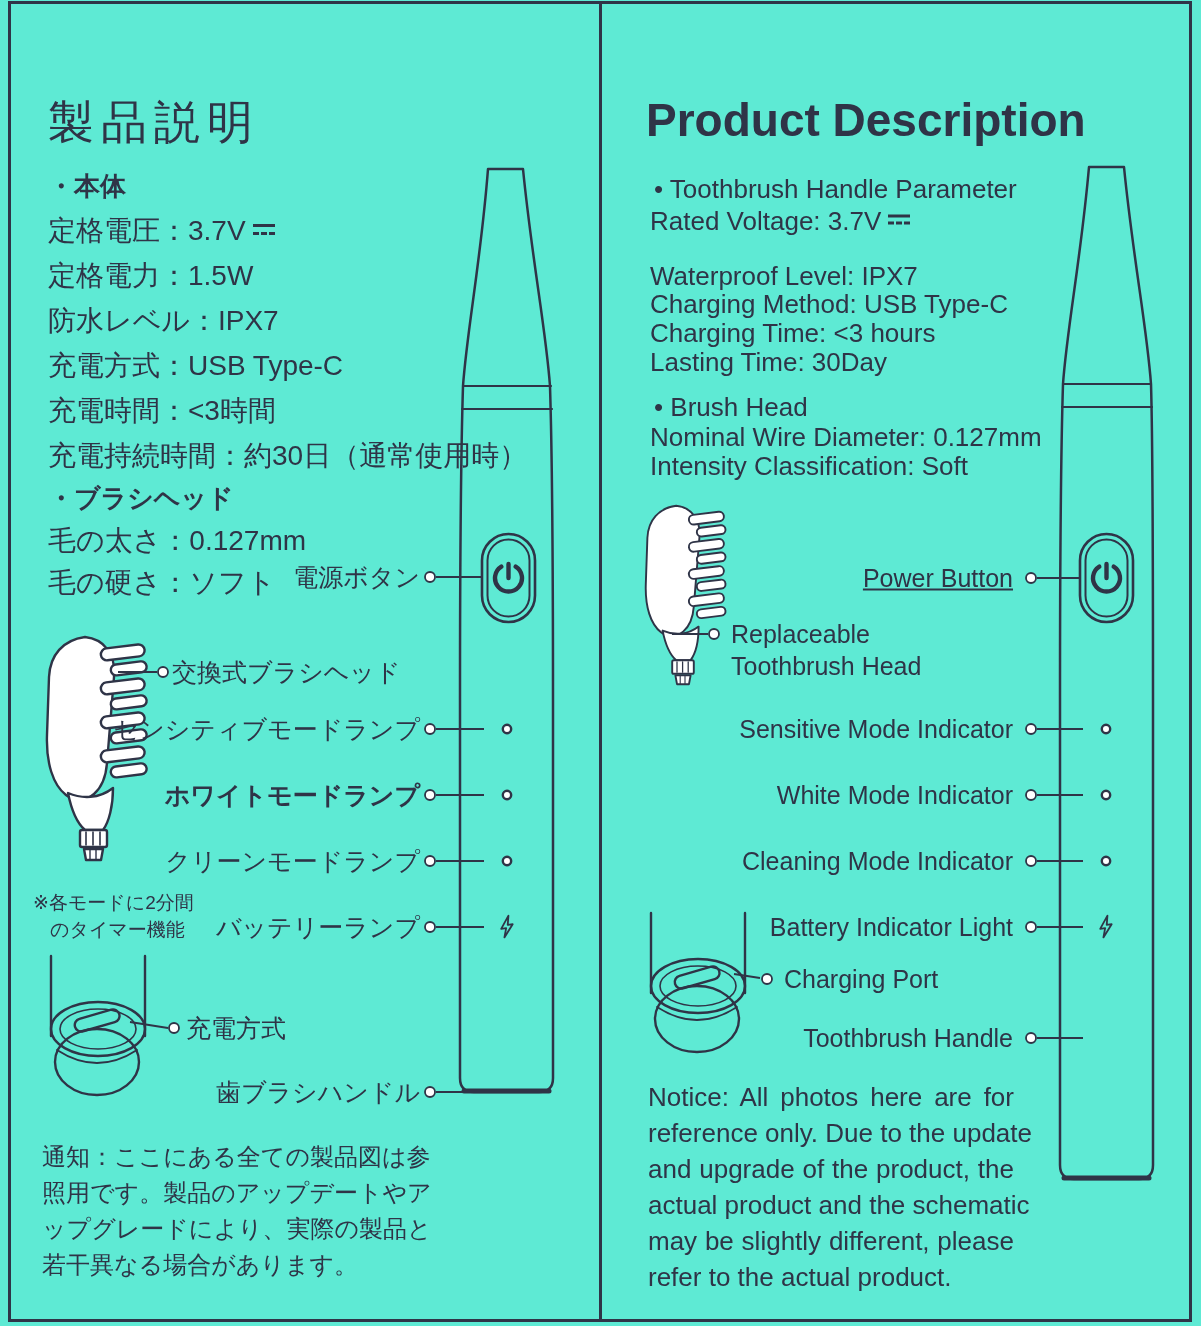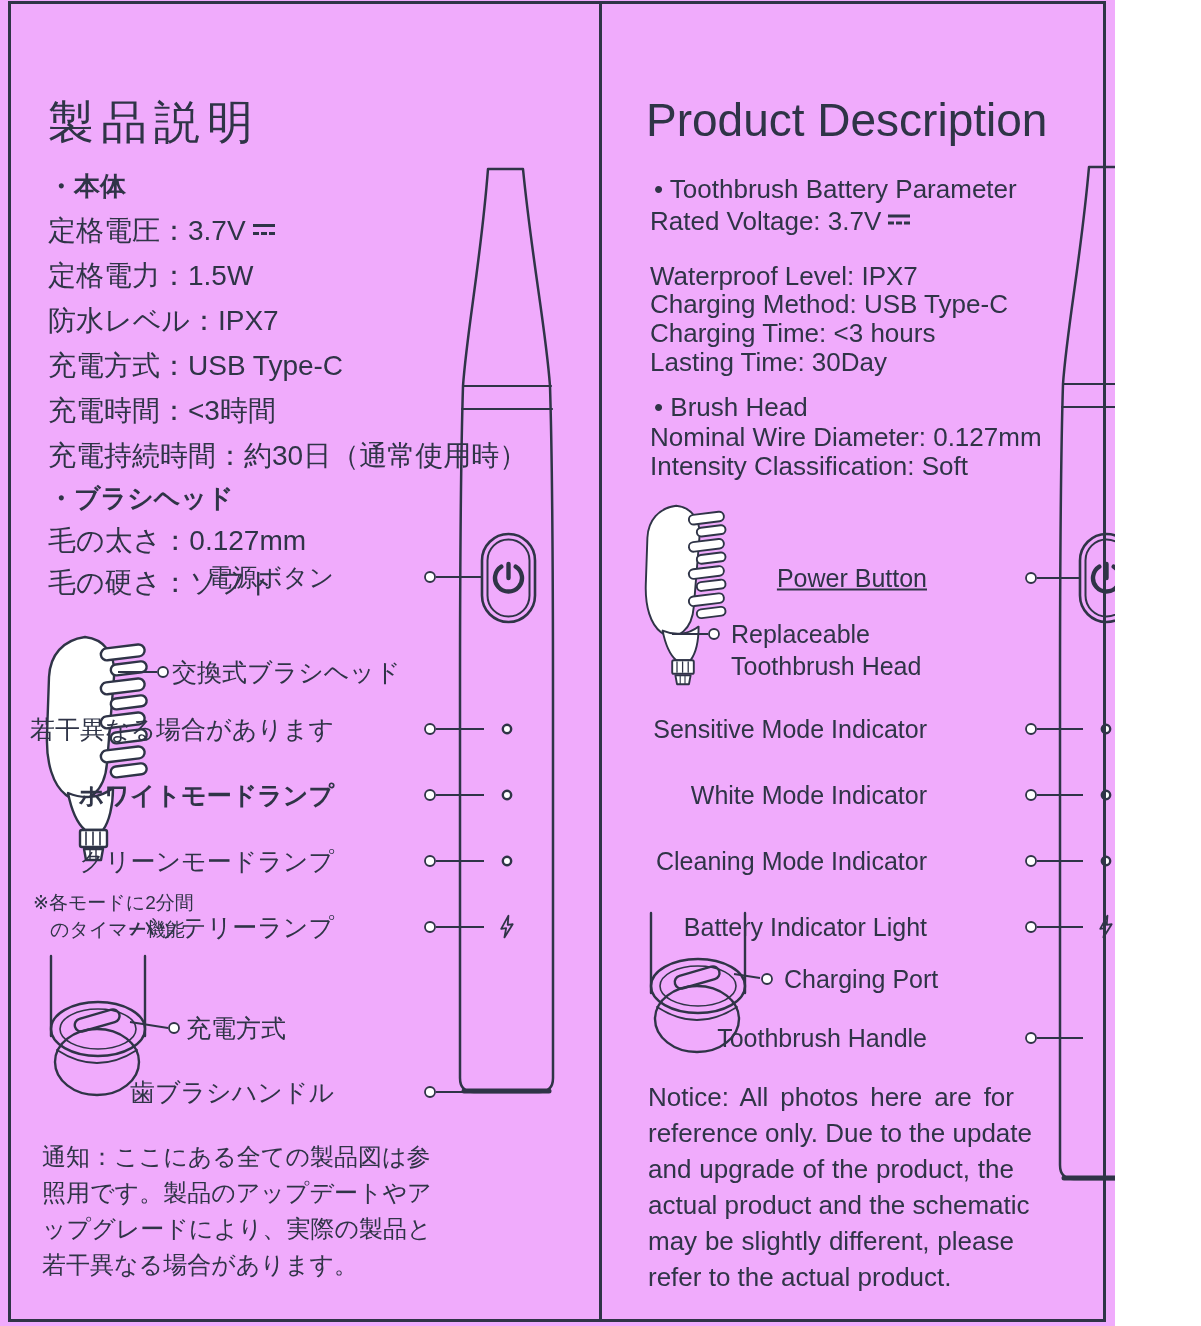--- a/index.html
+++ b/index.html
@@ -1,28 +1,28 @@
 <!DOCTYPE html>
 <html><head>
 <meta charset="utf-8">
 <style>
   :root{ --ink:#2f3447; }
   html,body{margin:0;padding:0;background:#ffffff;}
   .page{
-    position:relative; width:1115px; height:1326px; background:#f0abfc;
+    position:relative; width:1201px; height:1326px; background:#5eead4;
     font-family:"Liberation Sans","DejaVu Sans",sans-serif; color:var(--ink);
     overflow:hidden;
   }
   .frame{position:absolute;left:8px;top:1px;right:9px;bottom:4px;border:3px solid var(--ink);pointer-events:none;}
   .divider{position:absolute;left:599px;top:1px;bottom:4px;width:3px;background:var(--ink);}
   svg.art{position:absolute;left:0;top:0;}
   .t{position:absolute;white-space:nowrap;}
   .cv{transform:translateY(-50%);}           
   .jp-title{font-size:46px;letter-spacing:7px;font-weight:500;}
-  .en-title{font-size:46px;font-weight:400;letter-spacing:0px;}
+  .en-title{font-size:46px;font-weight:700;letter-spacing:0px;}
   .jp-h{font-size:26px;font-weight:bold;}
   .jp-s{font-size:28px;}
   .jp-l{font-size:25px;}
   .jp-n{font-size:19px;line-height:27px;}
   .en-h{font-size:26px;font-weight:500;}
   .en-s{font-size:26px;}
   .en-l{font-size:25px;}
   .noticeL{font-size:24px;line-height:36px;}
   .noticeR{font-size:26px;line-height:36px;width:366px;}
   .noticeR .just{text-align:justify;text-align-last:justify;}
@@ -180,41 +180,41 @@
   <div class="t cv jp-s" style="left:48px;top:366px;">充電方式：USB Type-C</div>
   <div class="t cv jp-s" style="left:48px;top:411px;">充電時間：&lt;3時間</div>
   <div class="t cv jp-s" style="left:48px;top:456px;">充電持続時間：約30日（通常使用時）</div>
 
   <div class="t cv jp-h" style="left:48px;top:498px;">・ブラシヘッド</div>
   <div class="t cv jp-s" style="left:48px;top:541px;">毛の太さ：0.127mm</div>
   <div class="t cv jp-s" style="left:48px;top:583px;">毛の硬さ：ソフト</div>
 
   <div class="t cv jp-l" style="right:781px;top:577px;">電源ボタン</div>
   <div class="t cv jp-l" style="left:172px;top:672px;">交換式ブラシヘッド</div>
-  <div class="t cv jp-l" style="right:781px;top:729px;">若干異なる場合があります</div>
+  <div class="t cv jp-l" style="right:781px;top:729px;">センシティブモードランプ</div>
   <div class="t cv jp-l" style="right:781px;top:795px;font-weight:bold;">ホワイトモードランプ</div>
   <div class="t cv jp-l" style="right:781px;top:861px;">クリーンモードランプ</div>
   <div class="t cv jp-l" style="right:781px;top:927px;">バッテリーランプ</div>
   <div class="t cv jp-l" style="left:186px;top:1028px;">充電方式</div>
   <div class="t cv jp-l" style="right:781px;top:1092px;">歯ブラシハンドル</div>
 
   <div class="t jp-n" style="left:33px;top:889px;">
     <div>※各モードに2分間</div>
     <div style="margin-left:17px;">のタイマー機能</div>
   </div>
 
   <div class="t noticeL" style="left:42px;top:1139px;">
     <div>通知：ここにある全ての製品図は参</div>
     <div>照用です。製品のアップデートやア</div>
     <div>ップグレードにより、実際の製品と</div>
     <div>若干異なる場合があります。</div>
   </div>
 
   <div class="t cv en-title" style="left:646px;top:120px;">Product Description</div>
-  <div class="t cv en-h" style="left:654px;top:189px;">• Toothbrush Battery Parameter</div>
+  <div class="t cv en-h" style="left:654px;top:189px;">• Toothbrush Handle Parameter</div>
 
   <div class="t cv en-s" style="left:650px;top:221px;"><span>Rated Voltage: 3.7V</span><span class="dc"></span></div>
   <div class="t cv en-s" style="left:650px;top:276px;">Waterproof Level: IPX7</div>
   <div class="t cv en-s" style="left:650px;top:304px;">Charging Method: USB Type-C</div>
   <div class="t cv en-s" style="left:650px;top:333px;">Charging Time: &lt;3  hours</div>
   <div class="t cv en-s" style="left:650px;top:362px;">Lasting Time: 30Day</div>
 
   <div class="t cv en-h" style="left:654px;top:407px;">• Brush Head</div>
   <div class="t cv en-s" style="left:650px;top:437px;">Nominal Wire Diameter: 0.127mm</div>
   <div class="t cv en-s" style="left:650px;top:466px;">Intensity Classification: Soft</div>

